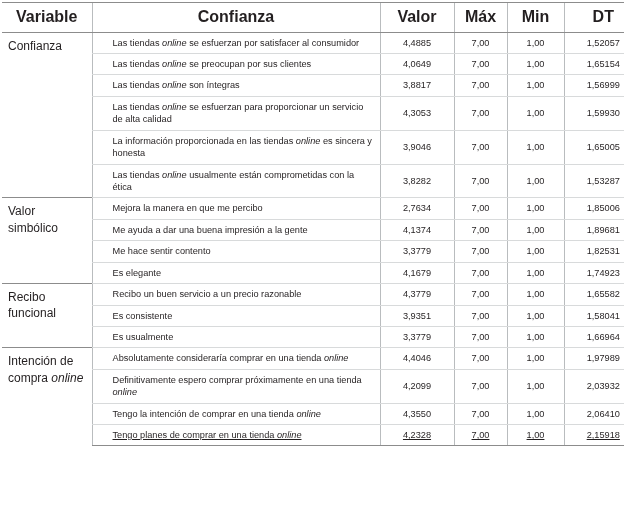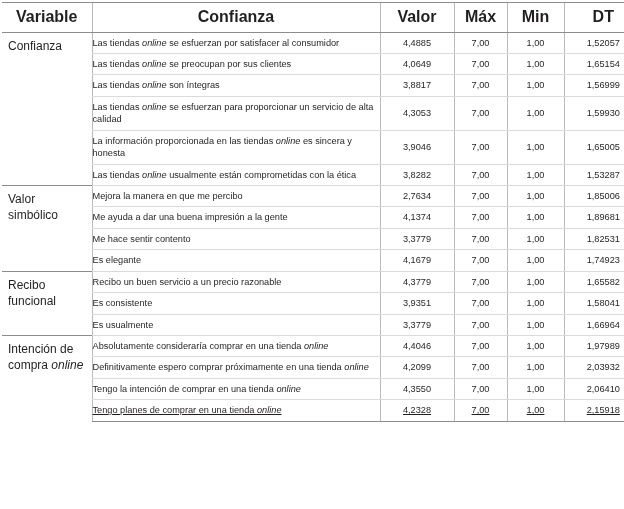--- a/index.html
+++ b/index.html
@@ -55,21 +55,21 @@
   }
   tbody td.cell-variable {
     border-left: none;
     border-bottom: none;
     padding: 5px 4px 5px 6px;
     vertical-align: top;
     font-size: 12px;
   }
   tbody td.cell-indicador {
     text-align: left;
-    padding-left: 0;
+    padding-left: 20px;
     padding-right: 6px;
   }
   tbody td.cell-num {
     text-align: center;
   }
 
   
   tbody tr.group-start > td {
     border-top: 1px solid #fca5a5;
   }

